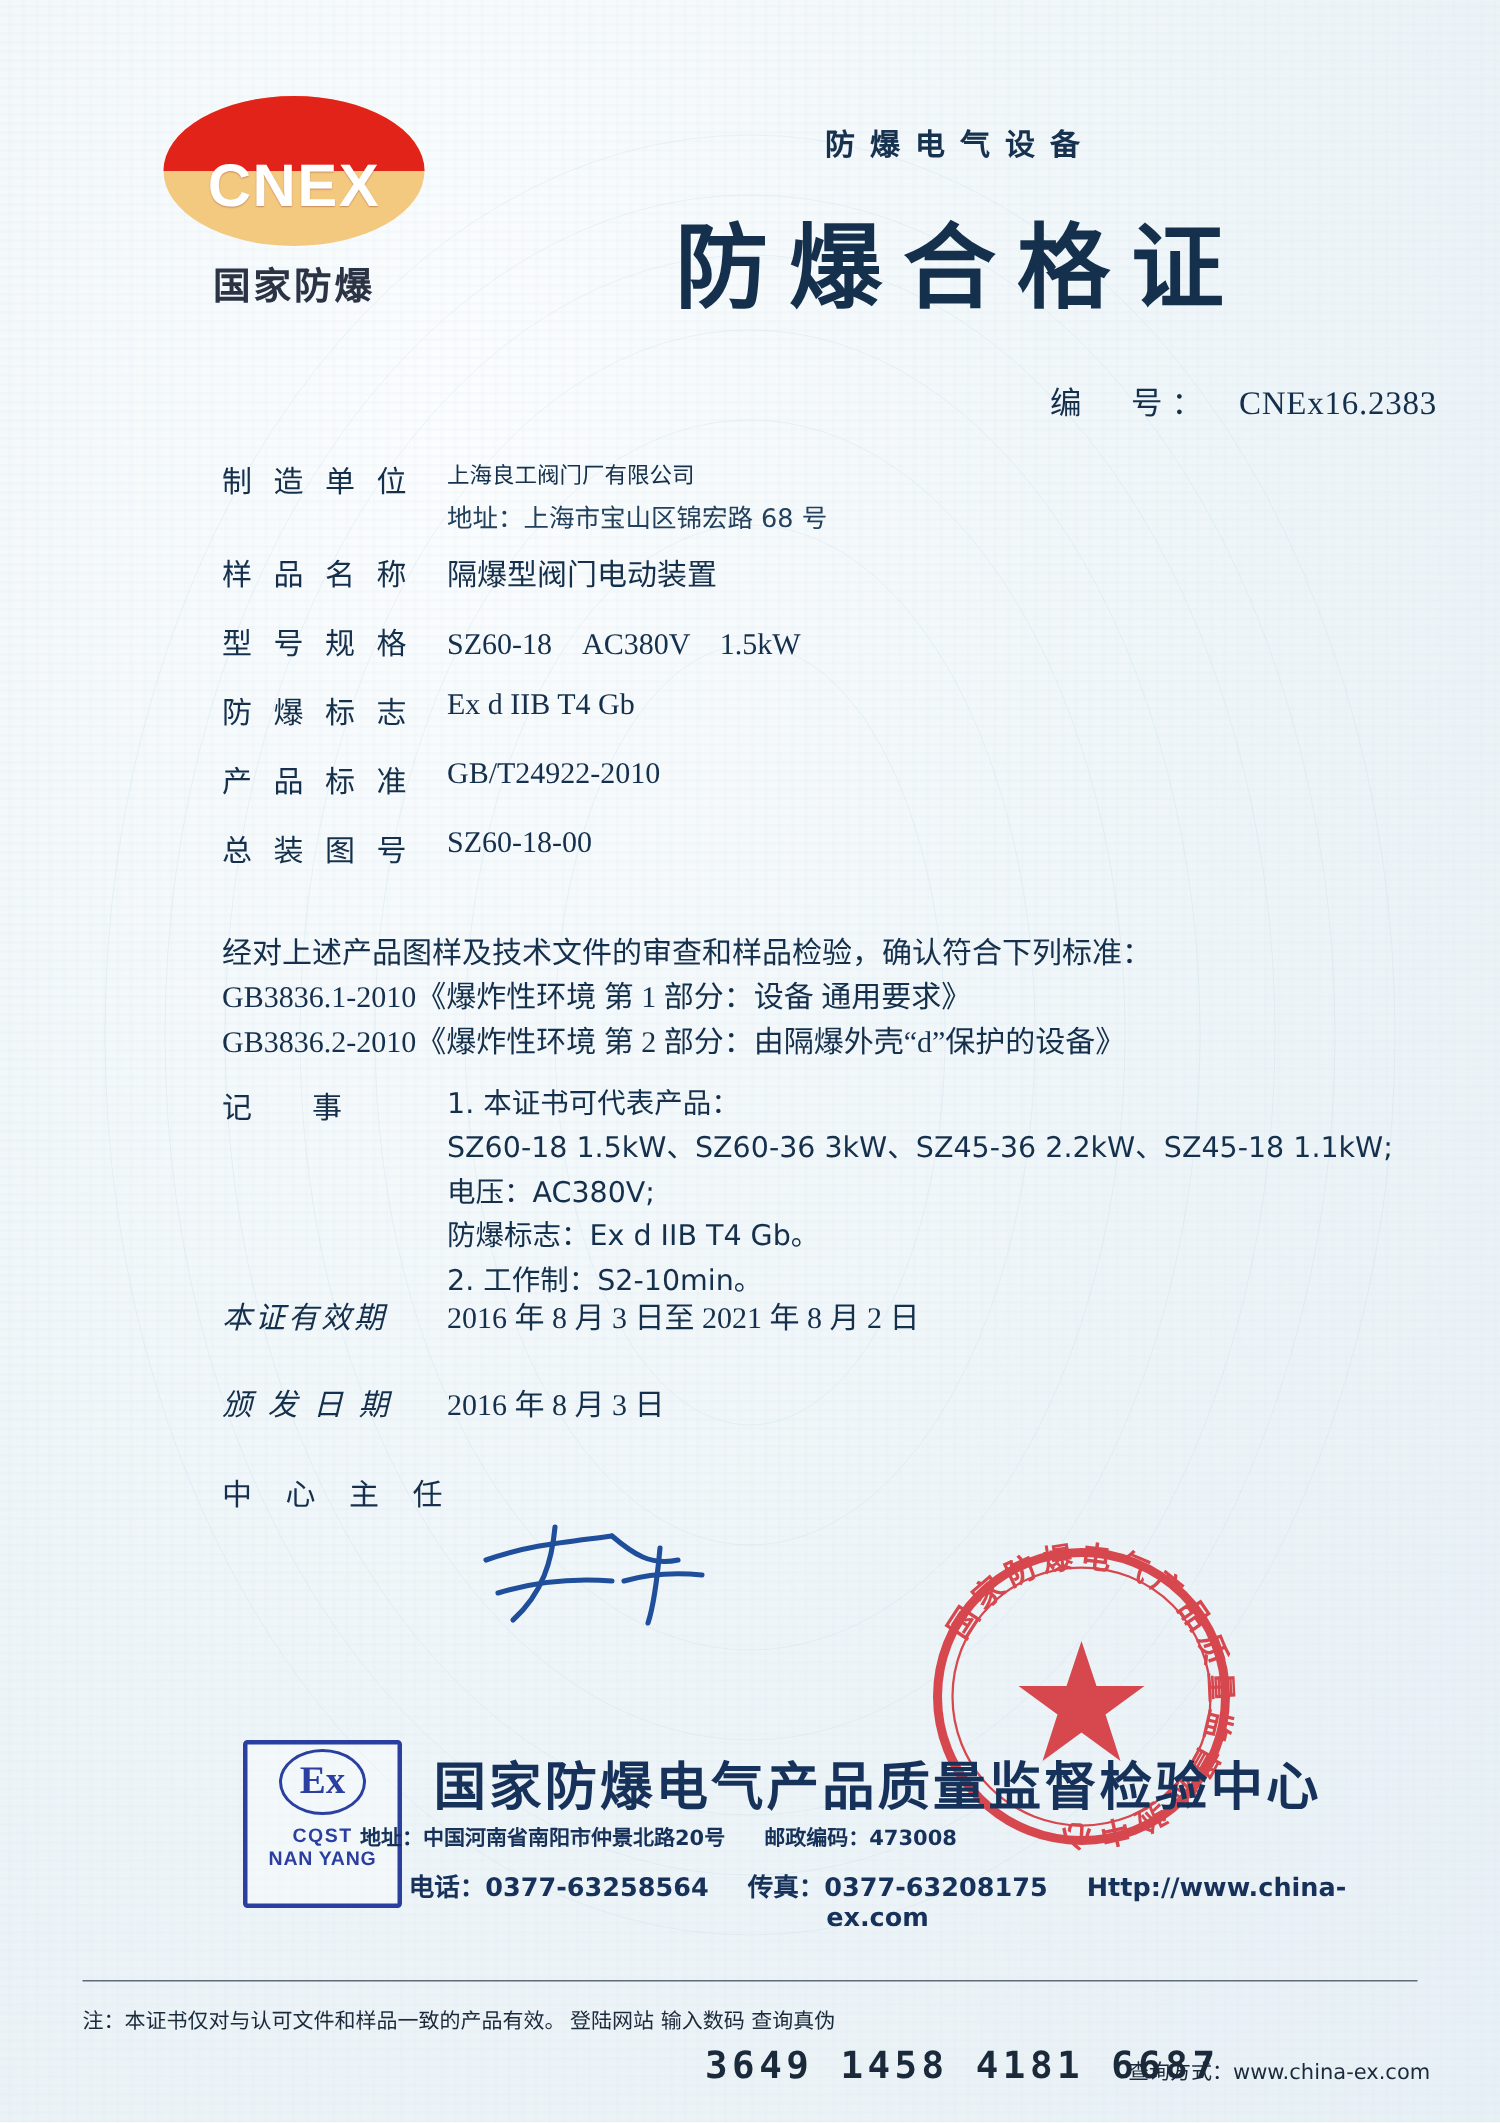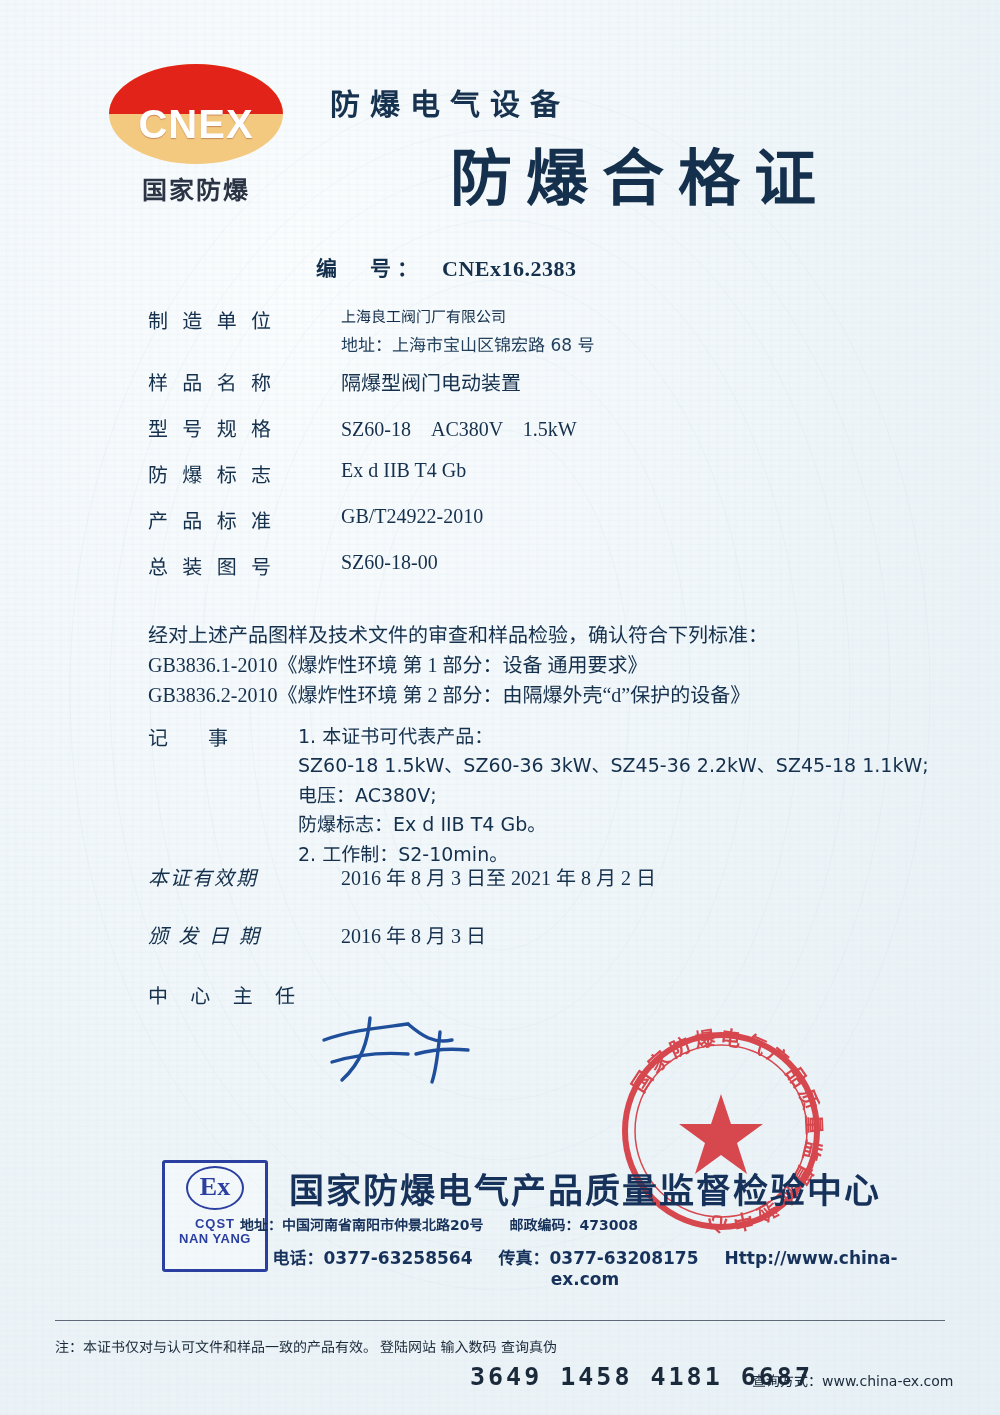--- a/index.html
+++ b/index.html
@@ -71,49 +71,48 @@
     font-size: 25px;
     letter-spacing: 2px;
     color: #2b3444;
   }
 
   .title-small {
     position: absolute;
     left: 330px;
     top: 80px;
     width: 620px;
-    text-align: left;
-    font-family: "DejaVu Sans", "Liberation Sans", sans-serif;
-    font-size: 30px;
+    text-align: center;
+    font-family: "DejaVu Sans", "Liberation Sans", sans-serif;
+    font-size: 20px;
     font-weight: bold;
     letter-spacing: 10px;
     color: #16324f;
   }
   .title-main {
     position: absolute;
     left: 330px;
     top: 128px;
     width: 620px;
     text-align: center;
     font-family: "DejaVu Sans", "Liberation Sans", sans-serif;
     font-size: 62px;
     font-weight: bold;
     letter-spacing: 14px;
     color: #15304c;
   }
 
   .cert-no-row {
     position: absolute;
-    left: 316px;
+    left: 338px;
     top: 252px;
     width: 620px;
-    text-align: left;
+    text-align: right;
     font-size: 22px;
     color: #15304c;
-    font-weight: bold;
   }
   .cert-no-label {
     letter-spacing: 6px;
     font-family: "DejaVu Sans", "Liberation Sans", sans-serif;
     font-size: 21px;
   }
   .cert-no-value {
     font-family: "Liberation Serif", serif;
     font-size: 22px;
     margin-left: 18px;
@@ -124,21 +123,20 @@
   .fields {
     position: absolute;
     left: 148px;
     top: 305px;
     width: 760px;
   }
   .row {
     display: flex;
     align-items: flex-start;
     margin-bottom: 11px;
-    gap: 43px;
   }
   .row .lbl {
     width: 150px;
     flex: 0 0 150px;
     font-family: "DejaVu Sans", "Liberation Sans", sans-serif;
     font-size: 20px;
     letter-spacing: 4px;
     color: #15304c;
     white-space: nowrap;
   }

